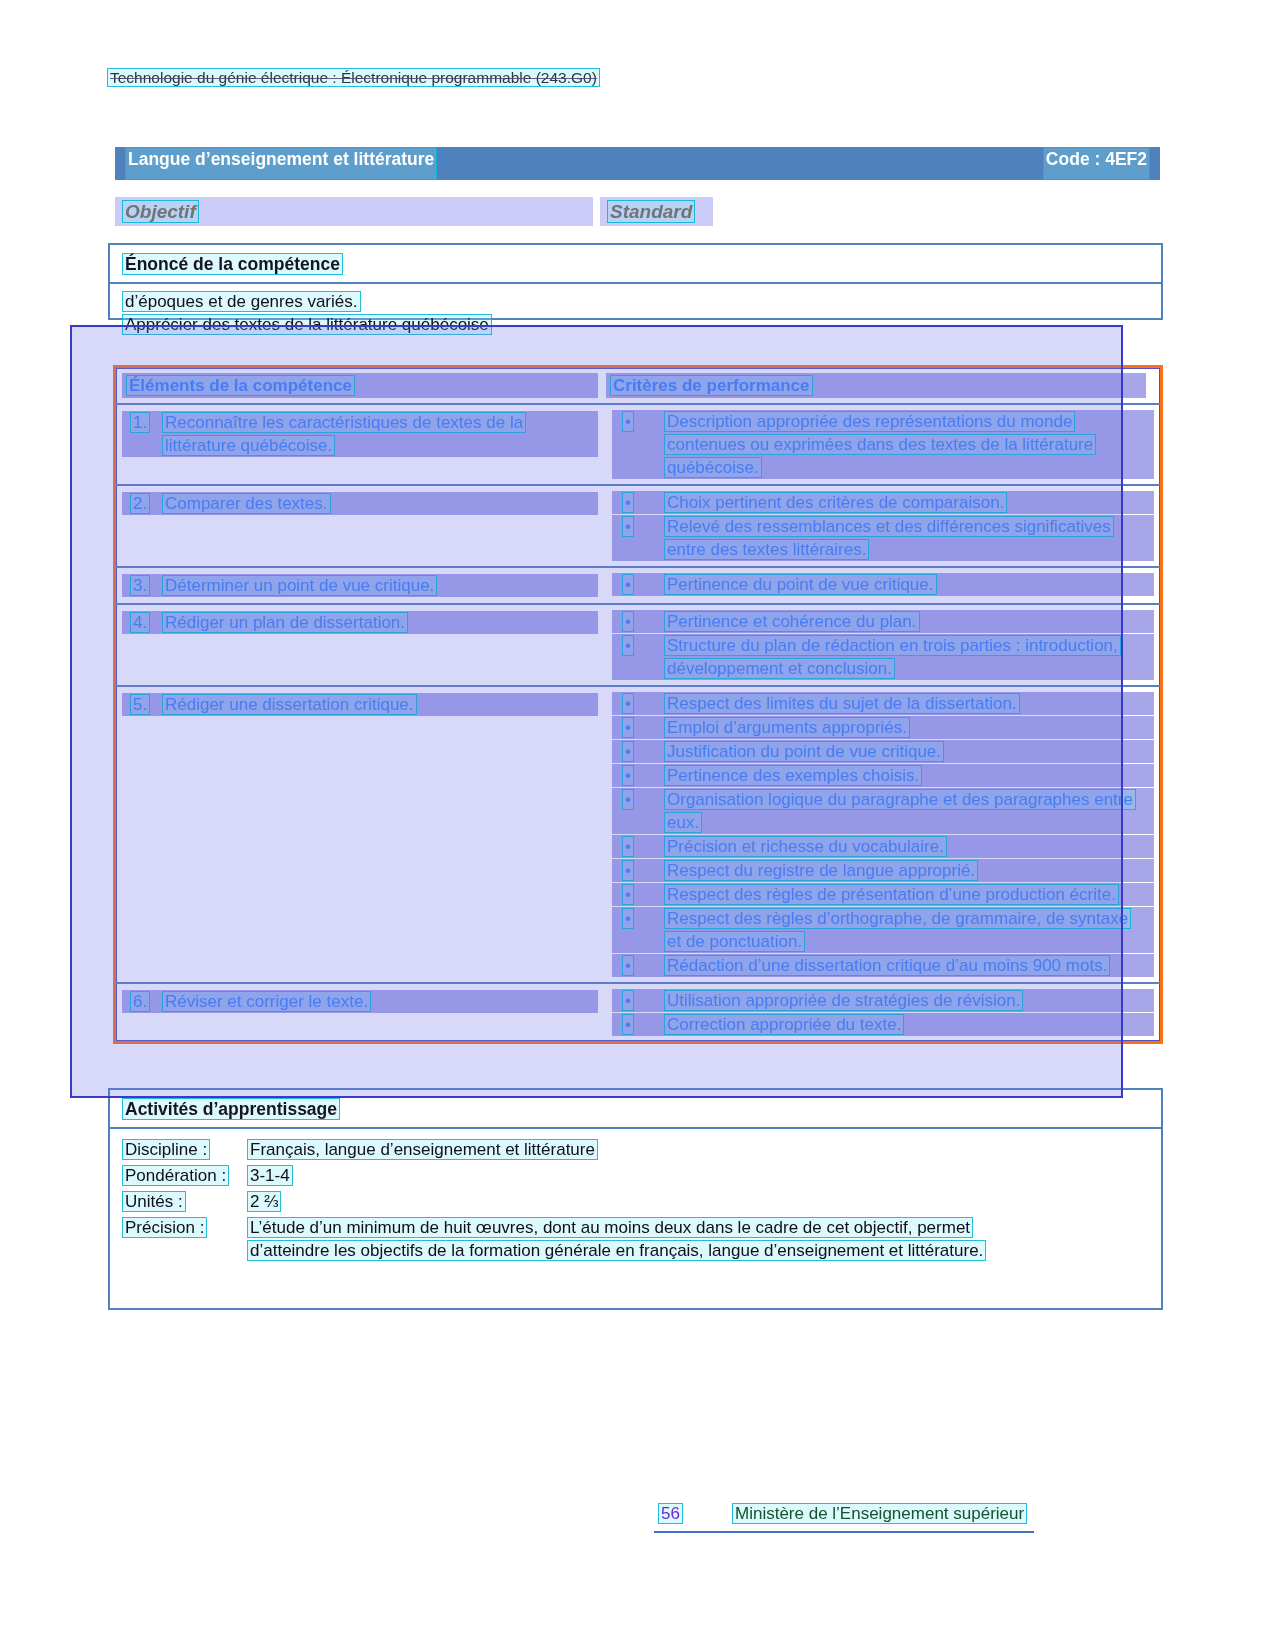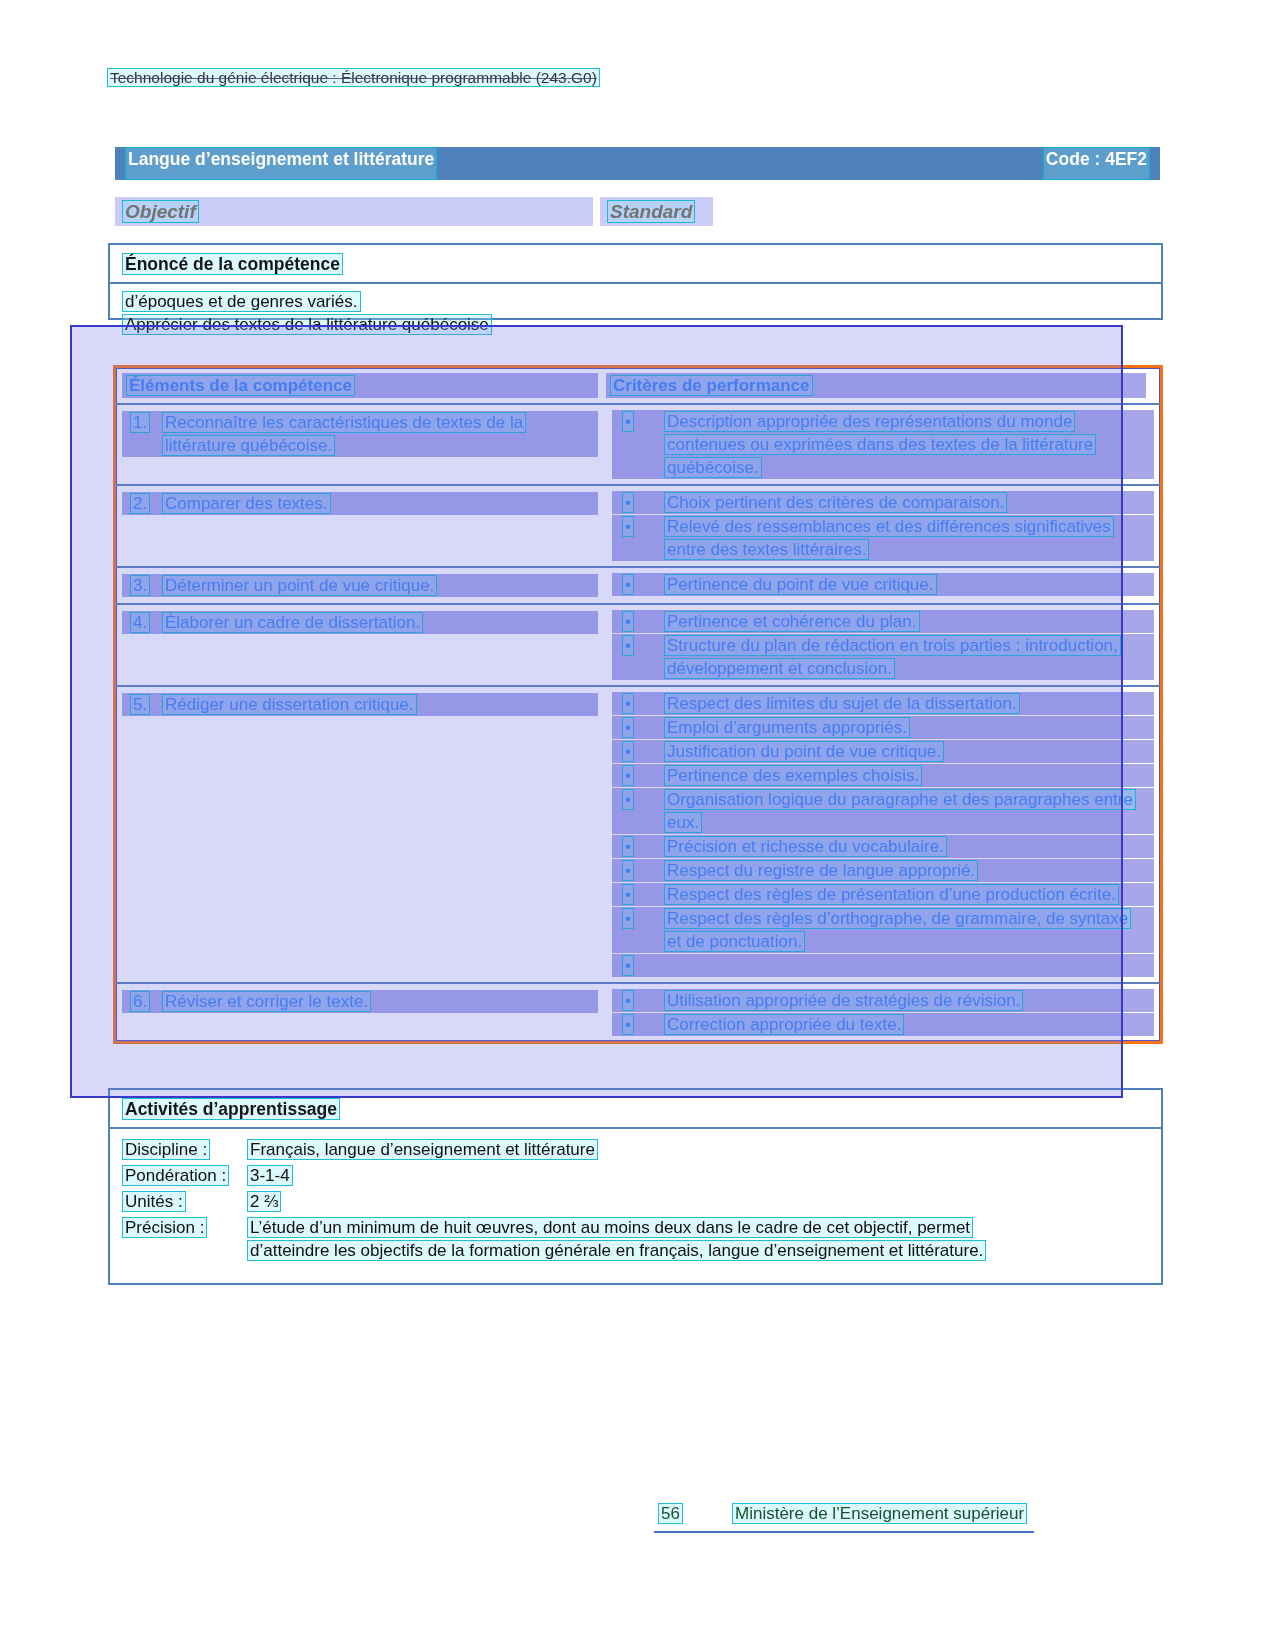--- a/index.html
+++ b/index.html
@@ -74,21 +74,21 @@
   .ctext { width:470px; }
   .hdr-blk { margin:1px 8px 1px 0; padding:1px 4px; }
 
   
   .field-row { display:flex; margin:3px 0; }
   .field-label { width:125px; flex:none; }
   .field-value { }
   .precision-val { width:790px; display:inline-block; }
 
   
-  .footer-num { left:658px; top:1502px; font-size:17px; color:#14532d; }
+  .footer-num { left:658px; top:1502px; font-size:17px; color:#6d28d9; }
   .footer-ministry { left:732px; top:1502px; font-size:17px; color:#14532d; }
   .footer-rule { left:654px; top:1531px; width:380px; height:0; border-top:2px solid #4472c4; }
 
   
   #big-overlay {
     left:70px; top:325px; width:1053px; height:773px;
     background: rgba(112,112,228,0.27);
     border:2px solid #3a3ac8;
     z-index:40; pointer-events:none; box-sizing:border-box;
   }
@@ -188,21 +188,21 @@
           <span class="cbullet"><span class="hl">•</span></span>
           <span class="ctext"><span class="hl">Pertinence du point de vue critique.</span></span>
         </div>
       </div>
     </div>
 
     <div class="trow">
       <div class="tcell-l">
         <div class="ovl-block elem">
           <span class="enum"><span class="hl">4.</span></span>
-          <span class="etext"><span class="hl">Élaborer un cadre de dissertation.</span></span>
+          <span class="etext"><span class="hl">Rédiger un plan de dissertation.</span></span>
         </div>
       </div>
       <div class="tcell-r">
         <div class="ovl-block crit">
           <span class="cbullet"><span class="hl">•</span></span>
           <span class="ctext"><span class="hl">Pertinence et cohérence du plan.</span></span>
         </div>
         <div class="ovl-block crit">
           <span class="cbullet"><span class="hl">•</span></span>
           <span class="ctext"><span class="hl">Structure du plan de rédaction en trois parties : introduction, développement et conclusion.</span></span>
@@ -249,20 +249,21 @@
         <div class="ovl-block crit">
           <span class="cbullet"><span class="hl">•</span></span>
           <span class="ctext"><span class="hl">Respect des règles de présentation d’une production écrite.</span></span>
         </div>
         <div class="ovl-block crit">
           <span class="cbullet"><span class="hl">•</span></span>
           <span class="ctext"><span class="hl">Respect des règles d’orthographe, de grammaire, de syntaxe et de ponctuation.</span></span>
         </div>
         <div class="ovl-block crit">
           <span class="cbullet"><span class="hl">•</span></span>
+          <span class="ctext"><span class="hl">Rédaction d’une dissertation critique d’au moins 900 mots.</span></span>
         </div>
       </div>
     </div>
 
     <div class="trow">
       <div class="tcell-l">
         <div class="ovl-block elem">
           <span class="enum"><span class="hl">6.</span></span>
           <span class="etext"><span class="hl">Réviser et corriger le texte.</span></span>
         </div>
@@ -274,21 +275,21 @@
         </div>
         <div class="ovl-block crit">
           <span class="cbullet"><span class="hl">•</span></span>
           <span class="ctext"><span class="hl">Correction appropriée du texte.</span></span>
         </div>
       </div>
     </div>
 
   </div>
 
-  <div class="abs frame" style="left:108px; top:1088px; width:1055px; height:197px;">
+  <div class="abs frame" style="left:108px; top:1088px; width:1055px; height:222px;">
     <div class="frame-title">
       <span class="hl">Activités d’apprentissage</span>
     </div>
     <div class="frame-body">
       <div class="field-row">
         <span class="field-label"><span class="hl">Discipline :</span></span>
         <span class="field-value"><span class="hl">Français, langue d’enseignement et littérature</span></span>
       </div>
       <div class="field-row">
         <span class="field-label"><span class="hl">Pondération :</span></span>

